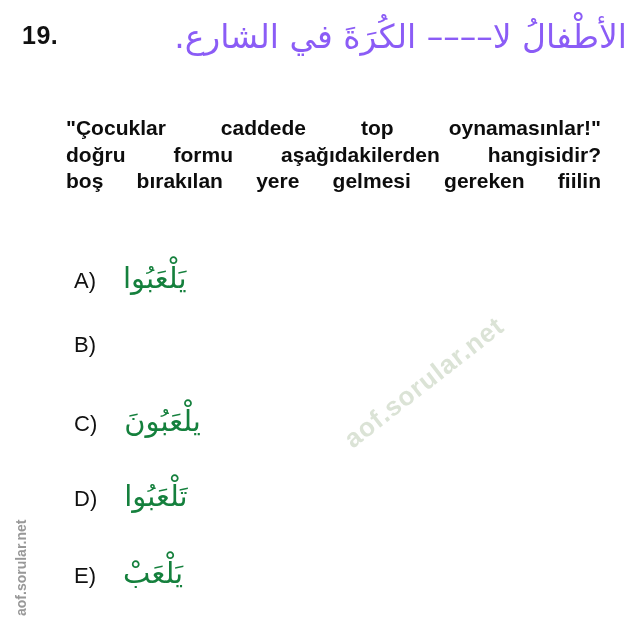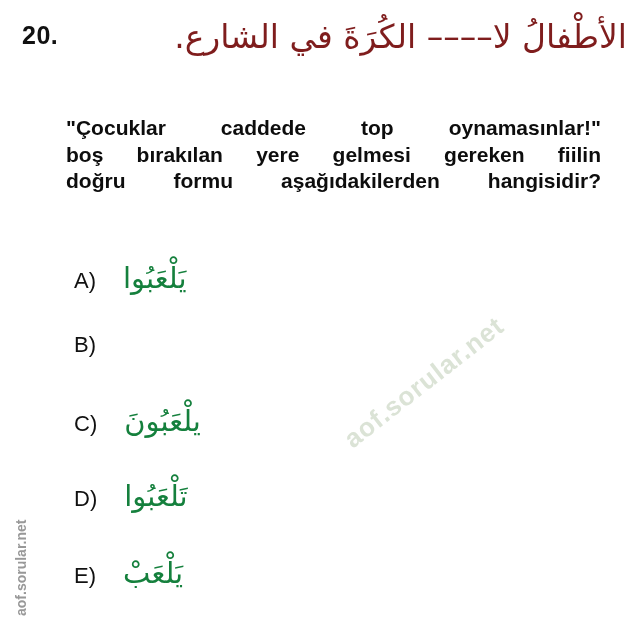--- a/index.html
+++ b/index.html
@@ -31,21 +31,21 @@
     position: absolute;
     top: 16px;
     right: 7px;
     direction: rtl;
     unicode-bidi: plaintext;
     text-align: right;
     font-family: "DejaVu Sans", sans-serif;
     font-size: 33px;
     line-height: 1.3;
     white-space: nowrap;
-    color: #7f1d1d;
+    color: #8b5cf6;
   }
 
   
   .question-text {
     position: absolute;
     left: 66px;
     top: 115px;
     width: 535px;
     font-size: 21px;
     font-weight: bold;
@@ -111,28 +111,28 @@
     font-size: 14px;
     font-weight: bold;
     color: #989898;
     white-space: nowrap;
     user-select: none;
   }
 </style>
 </head>
 <body>
 
-<div class="q-number">20.</div>
+<div class="q-number">19.</div>
 
 <div class="arabic-sentence">الأطْفالُ لا–––– الكُرَةَ في الشارع.</div>
 
 <div class="question-text">
   <div class="q-line">"Çocuklar caddede top oynamasınlar!"</div>
+  <div class="q-line">doğru formu aşağıdakilerden hangisidir?</div>
   <div class="q-line">boş bırakılan yere gelmesi gereken fiilin</div>
-  <div class="q-line">doğru formu aşağıdakilerden hangisidir?</div>
 </div>
 
 <div class="option-row row-a">
   <span class="opt-letter">A)</span>
   <span class="opt-arabic">يَلْعَبُوا</span>
 </div>
 
 <div class="option-row row-b">
   <span class="opt-letter">B)</span>
 </div>

